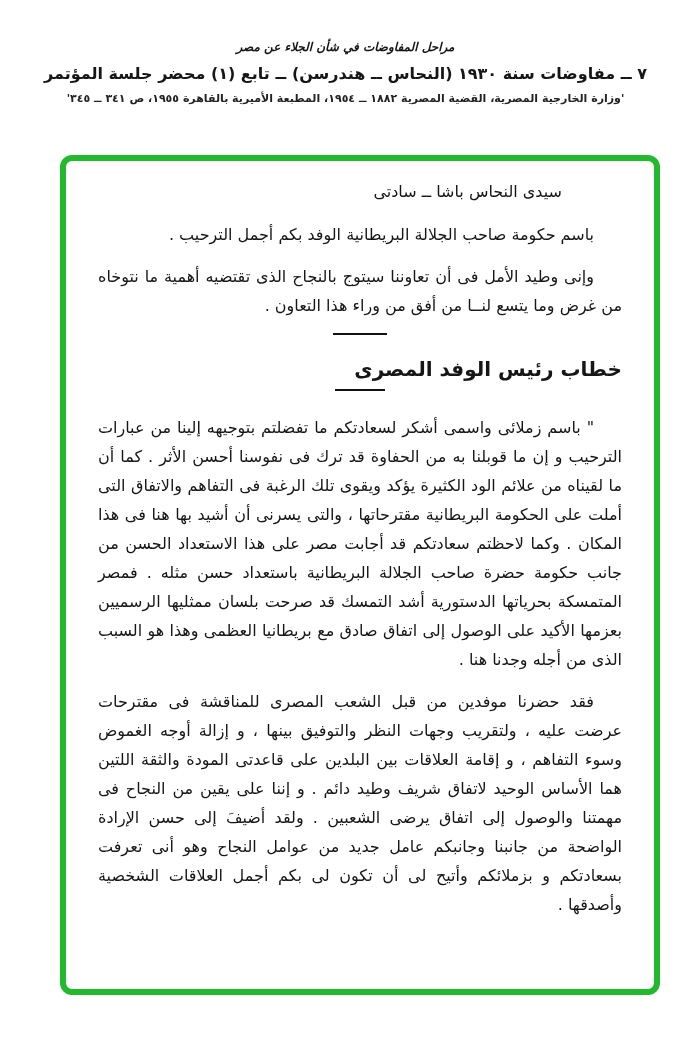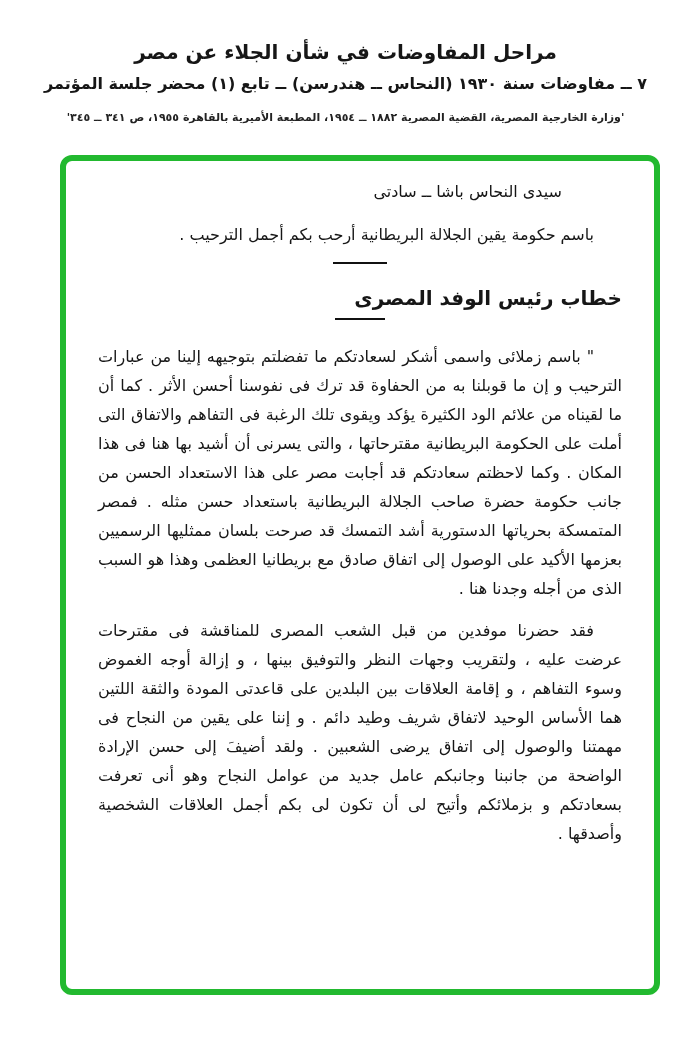--- a/index.html
+++ b/index.html
@@ -15,32 +15,33 @@
     background: #ffffff;
     overflow: hidden;
     direction: rtl;
     color: #161616;
   }
   .doc-header {
     padding-top: 40px;
     text-align: center;
   }
   .title-line1 {
-    font-size: 20px;
+    font-size: 12px;
     font-weight: bold;
+    font-style: italic;
   }
   .title-line2 {
     font-size: 16px;
     font-weight: bold;
     margin-top: 10px;
   }
   .source-line {
     font-size: 11px;
     font-weight: bold;
-    margin-top: 18px;
+    margin-top: 9px;
     color: #222222;
   }
   .highlight-box {
     position: absolute;
     top: 155px;
     left: 60px;
     width: 600px;
     height: 840px;
     box-sizing: border-box;
     border: 6px solid #22b92f;
@@ -91,22 +92,23 @@
   <header class="doc-header">
     <div class="title-line1">مراحل المفاوضات في شأن الجلاء عن مصر</div>
     <div class="title-line2">٧ ــ مفاوضات سنة ١٩٣٠ (النحاس ــ هندرسن) ــ تابع (١) محضر جلسة المؤتمر</div>
     <div class="source-line">'وزارة الخارجية المصرية، القضية المصرية ١٨٨٢ ــ ١٩٥٤، المطبعة الأميرية بالقاهرة ١٩٥٥، ص ٣٤١ ــ ٣٤٥'</div>
   </header>
 
   <section class="highlight-box" style="border-color: rgb(34, 185, 47);">
 
     <p class="salutation">سيدى النحاس باشا ــ سادتى</p>
 
-    <p class="para">باسم حكومة يقين الجلالة البريطانية أرحب بكم أجمل الترحيب .</p>
+    <p class="para">باسم حكومة صاحب الجلالة البريطانية الوفد بكم أجمل الترحيب .</p>
 
+    <p class="para">وإنى وطيد الأمل فى أن تعاوننا سيتوج بالنجاح الذى تقتضيه أهمية ما نتوخاه من غرض وما يتسع لنــا من أفق من وراء هذا التعاون .</p>
 
     <div class="divider"></div>
 
 
     <h2 class="speech-heading">خطاب رئيس الوفد المصرى</h2>
     <div class="heading-underline"></div>
 
     <p class="para">" باسم زملائى واسمى أشكر لسعادتكم ما تفضلتم بتوجيهه إلينا من عبارات الترحيب و إن ما قوبلنا به من الحفاوة قد ترك فى نفوسنا أحسن الأثر . كما أن ما لقيناه من علائم الود الكثيرة يؤكد ويقوى تلك الرغبة فى التفاهم والاتفاق التى أملت على الحكومة البريطانية مقترحاتها ، والتى يسرنى أن أشيد بها هنا فى هذا المكان . وكما لاحظتم سعادتكم قد أجابت مصر على هذا الاستعداد الحسن من جانب حكومة حضرة صاحب الجلالة البريطانية باستعداد حسن مثله . فمصر المتمسكة بحرياتها الدستورية أشد التمسك قد صرحت بلسان ممثليها الرسميين بعزمها الأكيد على الوصول إلى اتفاق صادق مع بريطانيا العظمى وهذا هو السبب الذى من أجله وجدنا هنا .</p>
 
     <p class="para">فقد حضرنا موفدين من قبل الشعب المصرى للمناقشة فى مقترحات عرضت عليه ، ولتقريب وجهات النظر والتوفيق بينها ، و إزالة أوجه الغموض وسوء التفاهم ، و إقامة العلاقات بين البلدين على قاعدتى المودة والثقة اللتين هما الأساس الوحيد لاتفاق شريف وطيد دائم . و إننا على يقين من النجاح فى مهمتنا والوصول إلى اتفاق يرضى الشعبين . ولقد أضيفَ إلى حسن الإرادة الواضحة من جانبنا وجانبكم عامل جديد من عوامل النجاح وهو أنى تعرفت بسعادتكم و بزملائكم وأتيح لى أن تكون لى بكم أجمل العلاقات الشخصية وأصدقها .</p>

